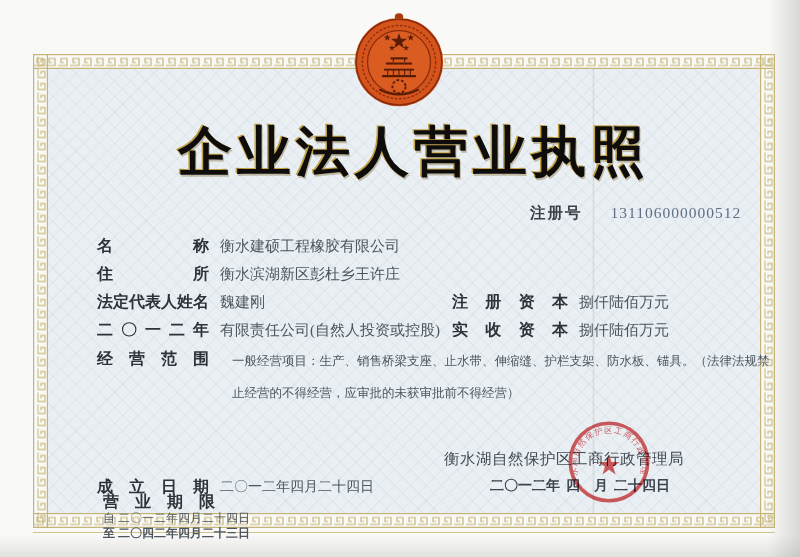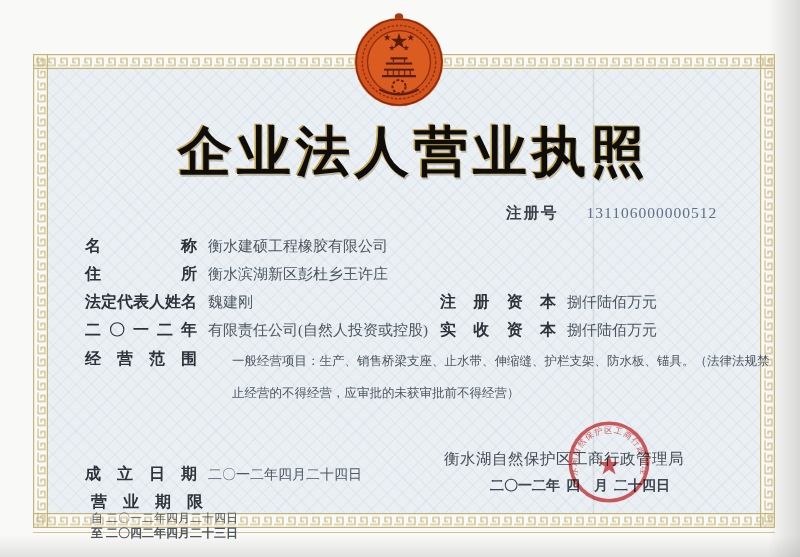--- a/index.html
+++ b/index.html
@@ -29,25 +29,25 @@
     background:#d2c28c;
   }
   .emblem{ position:absolute; left:352px; top:10px; width:94px; height:108px; }
   .title{
     position:absolute; left:33px; top:116px; width:762px;
     text-align:center; font-size:54px; font-weight:900; color:#0e0d0b;
     letter-spacing:5px; text-shadow:-1.5px -1.5px 0 rgba(190,150,40,.85), 1px 1.5px 0 rgba(120,90,20,.35);
     white-space:nowrap;
   }
   .regline{
-    position:absolute; left:506px; top:203px; display:flex; align-items:baseline;
+    position:absolute; left:530px; top:203px; display:flex; align-items:baseline;
   }
   .regline .rlabel{ font-size:15.5px; font-weight:700; color:#3a3f46; letter-spacing:2px;}
   .regline .rnum{ margin-left:28px; font-family:"Liberation Serif", serif; font-size:15.5px; color:#5e6f86; letter-spacing:1px;}
-  .row{ position:absolute; display:flex; align-items:baseline; }
+  .row{ position:absolute; display:flex; align-items:baseline;margin-left:12px; }
   .flabel{
     width:112px; font-size:16px; font-weight:700; color:#2d3238;
     text-align:justify; text-align-last:justify; line-height:1.15; white-space:nowrap;
   }
   .flabel7{ letter-spacing:0; }
   .rlabel4{
     width:116px; font-size:16px; font-weight:700; color:#2d3238;
     text-align:justify; text-align-last:justify; line-height:1.15;
   }
   .fvalue{
@@ -181,21 +181,21 @@
     <span class="fvalue">捌仟陆佰万元</span>
   </div>
   <div class="row" style="left:85px;top:350px;">
     <span class="flabel">经营范围</span>
   </div>
   <div class="scope-lines">
     <div>一般经营项目：生产、销售桥梁支座、止水带、伸缩缝、护栏支架、防水板、锚具。（法律法规禁</div>
     <div>止经营的不得经营，应审批的未获审批前不得经营）</div>
   </div>
 
-  <div class="row" style="left:85px;top:465px;">
+  <div class="row" style="left:85px;top:478px;align-items:center;">
     <span class="flabel">成立日期</span>
     <span class="fvalue established-value">二〇一二年四月二十四日</span>
   </div>
   <div class="row" style="left:80px;top:488px;flex-direction:column;">
     <span class="flabel" style="margin-top:5px;">营业期限</span>
     <span class="fvalue smallvals" style="white-space:normal;">
       <span style="display:block;">自 二〇一二年四月二十四日</span>
       <span style="display:block;font-weight:bold;">至 二〇四二年四月二十三日</span>
     </span>
   </div>

